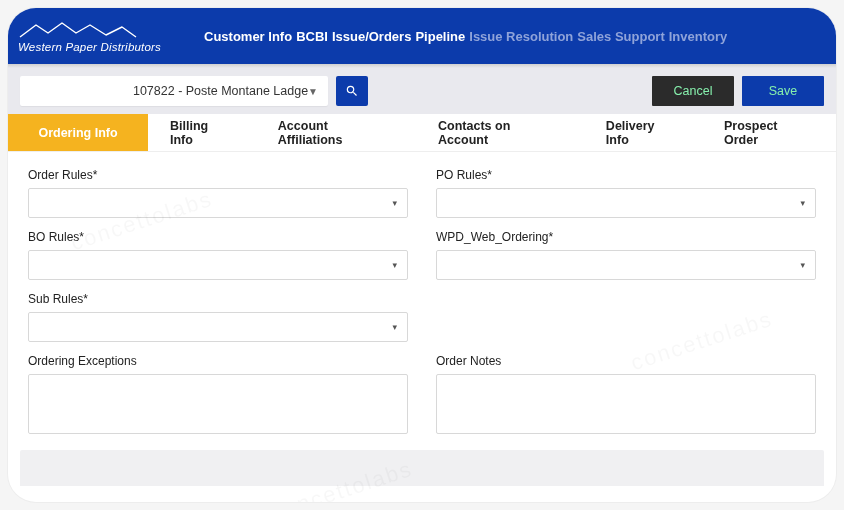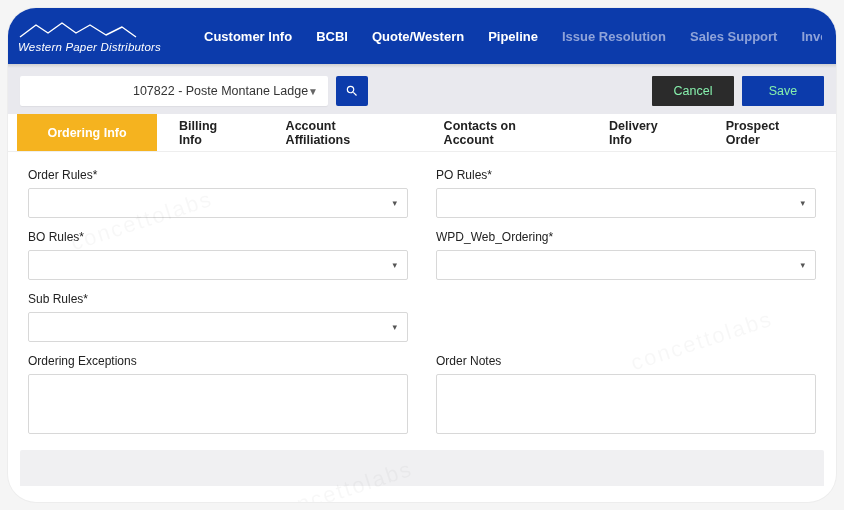--- a/index.html
+++ b/index.html
@@ -37,21 +37,20 @@
   .logo-mountains svg { display: block; }
   .logo-text {
     color: #fff;
     font-size: 11.5px;
     margin-top: 2px;
     letter-spacing: 0.2px;
   }
   .nav-items {
     display: flex;
     align-items: center;
-    gap: 20px;
     flex: 1;
     overflow: hidden;
     white-space: nowrap;
     text-align: right;
   }
   .nav-item {
     color: #8fa3d9;
     font-size: 13px;
     font-weight: 600;
     cursor: pointer;
@@ -119,21 +118,21 @@
     padding: 0 22px;
     font-size: 12.5px;
     font-weight: 600;
     color: #222;
     cursor: pointer;
   }
   .tab.active {
     background: #f5b31f;
     color: #fff;
   }
-  .tab:nth-child(1){ min-width:140px;margin-left:9px; }
+  .tab:nth-child(1){ min-width:140px; }
   .form-area {
     padding: 16px 20px 8px 20px;
     display: grid;
     grid-template-columns: 1fr 1fr;
     column-gap: 28px;
     row-gap: 12px;
     background: #fff;
   }
   .field { display: flex; flex-direction: column; gap: 6px; }
   .field.full-left { grid-column: 1 / 2; }
@@ -184,21 +183,21 @@
       <span class="logo-mountains">
         <svg width="120" height="20" viewBox="0 0 120 20">
           <path d="M2,18 L18,6 L30,14 L44,4 L58,14 L72,6 L88,16 L104,8 L118,18" stroke="#fff" stroke-width="1.4" fill="none" stroke-linejoin="round"></path>
         </svg>
       </span>
       <span class="logo-text">Western Paper Distributors</span>
     </div>
     <div class="nav-items" id="nav-items">
         <div class="nav-item active">Customer Info</div>
         <div class="nav-item active">BCBI</div>
-        <div class="nav-item active">Quote/Western</div>
+        <div class="nav-item active">Issue/Orders</div>
         <div class="nav-item active">Pipeline</div>
         <div class="nav-item">Issue Resolution</div>
         <div class="nav-item">Sales Support</div>
         <div class="nav-item">Inventory</div>
       </div>
   </div>
   <div class="shadow-strip"></div>
 
   <div class="toolbar">
     <div class="cust-select">

